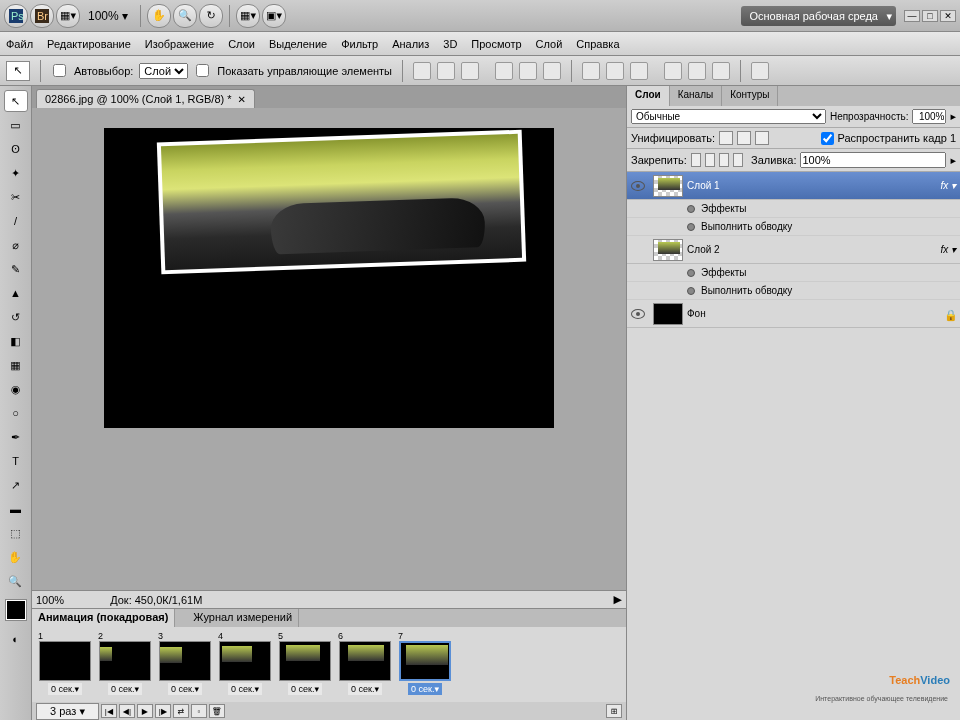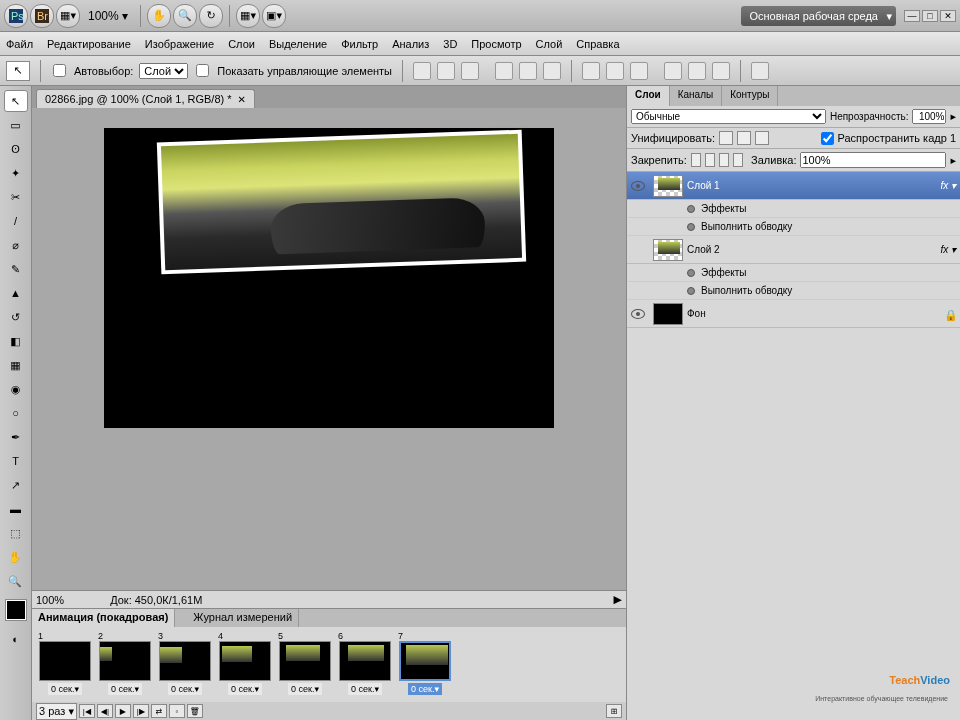--- a/index.html
+++ b/index.html
@@ -248,21 +248,21 @@
      </div>
           <div class="frame selected">
        <span class="fnum">7</span>
        <div class="fthumb">
               <div class="mini" style="left:5px;top:2px;width:42px;height:20px"></div>
             </div>
        <span class="ftime">0 сек.▾</span>
      </div>
         </div>
       <div class="anim-ctrl">
-        <span style="border:1px solid #888;padding:1px 2px;background:#eee">3 раз   ▾</span>
+        <span style="border:1px solid #888;padding:1px 13px;background:#eee">3 раз   ▾</span>
         <div class="abtn">|◀</div>
         <div class="abtn">◀|</div>
         <div class="abtn">▶</div>
         <div class="abtn">|▶</div>
         <div class="abtn">⇄</div>
         <div class="abtn">▫</div>
         <div class="abtn">🗑</div>
         <div class="abtn" style="margin-left:auto">⊞</div>
       </div>
     </div>

